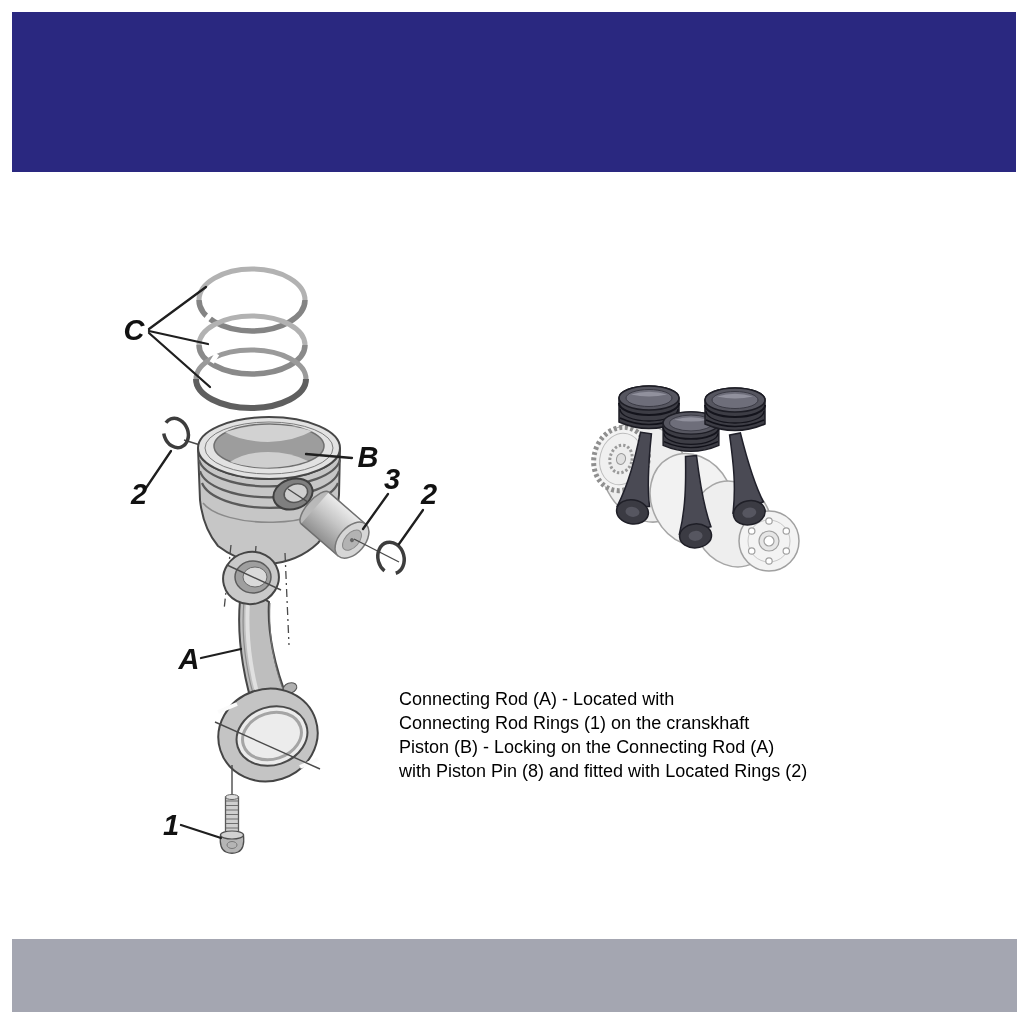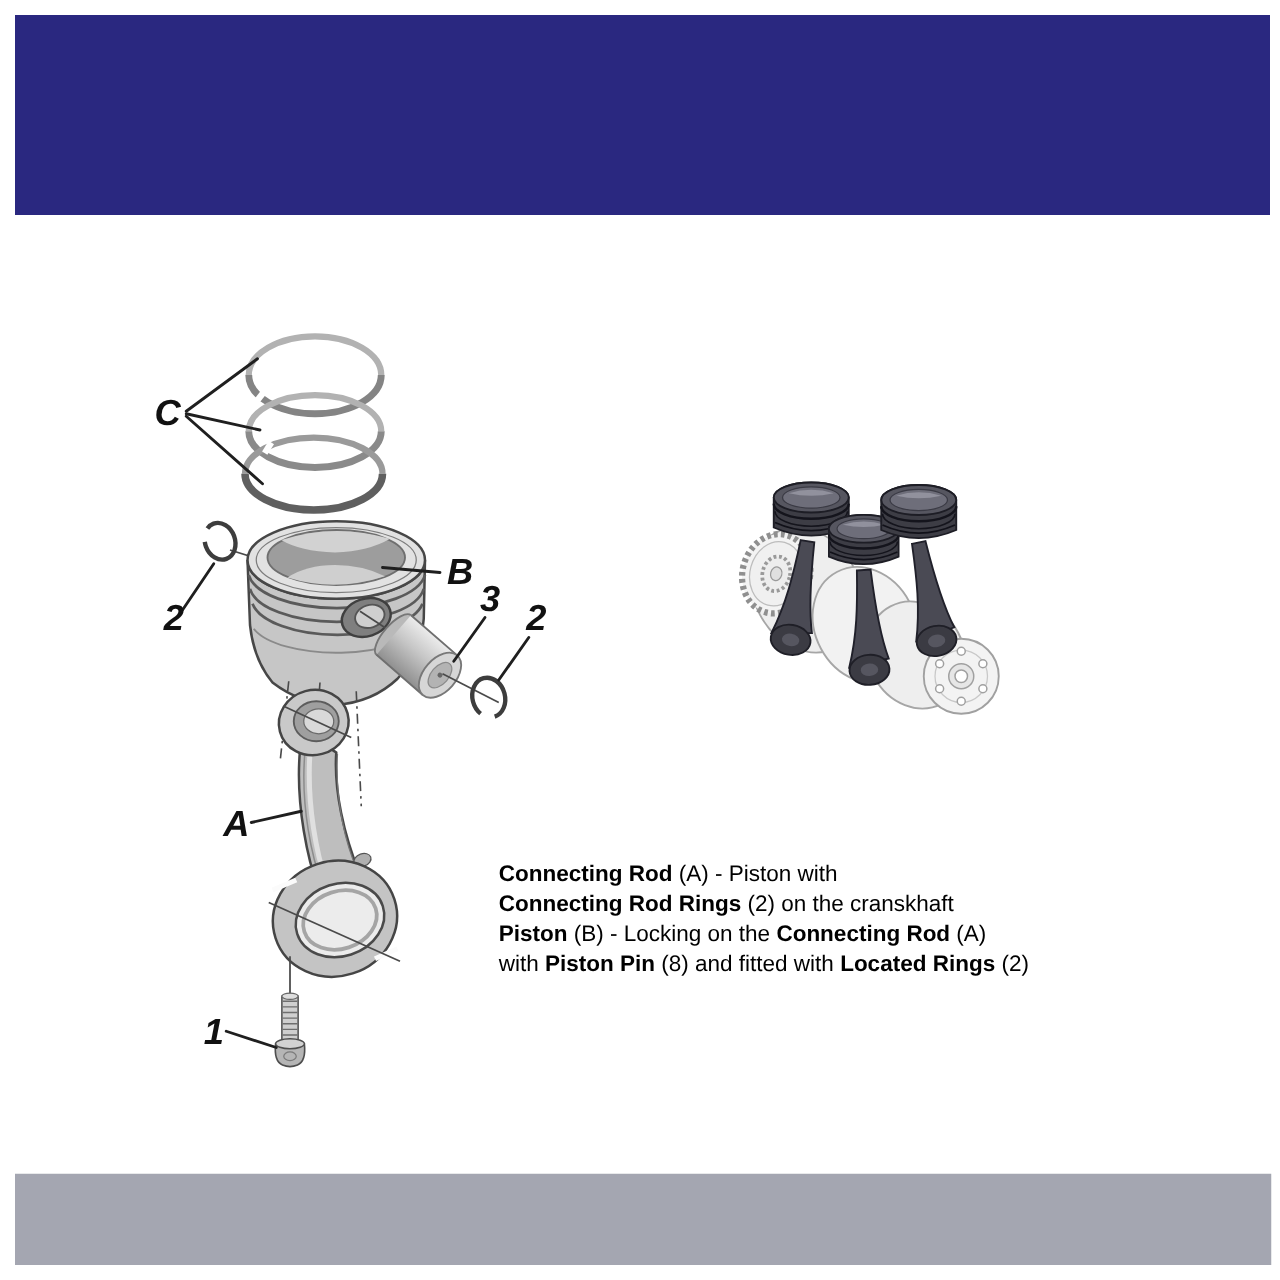--- a/index.html
+++ b/index.html
@@ -8,21 +8,21 @@
   .header-bar{position:absolute;left:12px;top:12px;width:1004px;height:160px;background:#2a2880;}
   .footer-bar{position:absolute;left:12px;top:939px;width:1005px;height:73px;background:#a4a6b1;}
   svg.diagram{position:absolute;left:0;top:0;width:1024px;height:1024px;}
   .lbl{font-family:"Liberation Sans",sans-serif;font-weight:700;font-style:italic;
        font-size:29px;fill:#111111;}
   .ldr{stroke:#1f1f1f;stroke-width:2.3;fill:none;stroke-linecap:round;}
   .axis{stroke:#4a4a4a;stroke-width:1.4;fill:none;}
   .dd{stroke:#4a4a4a;stroke-width:1.3;fill:none;stroke-dasharray:8 4 2 4;}
   .desc{position:absolute;left:399px;top:687px;width:600px;font-size:18px;
         line-height:24px;color:#000;}
-  .desc .b{font-weight:700;}
+  .desc .b{font-weight:400;}
 </style>
 </head>
 <body>
 
 <div class="header-bar"></div>
 <div class="footer-bar"></div>
 
 <svg class="diagram" viewBox="0 0 1024 1024">
   <defs>
     <linearGradient id="pg" gradientUnits="userSpaceOnUse" x1="0" y1="-21" x2="0" y2="21">
@@ -212,17 +212,17 @@
       <path d="M-29 11 A29 12 0 0 0 29 11" stroke="#14141c" stroke-width="1.3" fill="none"></path>
       <path d="M-29 20 Q0 33 29 20" stroke="#111119" stroke-width="1.5" fill="none"></path>
       <ellipse rx="30" ry="12" fill="#565660" stroke="#1d1d25" stroke-width="1.5"></ellipse>
       <ellipse rx="23" ry="8.5" fill="#6e6e7a" stroke="#3a3a44" stroke-width="1"></ellipse>
       <path d="M-18 -3.5 Q0 -9 18 -3.5 Q0 0.5 -18 -3.5 Z" fill="#91919d"></path>
     </g>
   </g>
 </svg>
 
 <div class="desc">
-  <div class="dline"><span class="b">Connecting Rod</span><span> (A) - Piston with</span></div>
-  <div class="dline"><span class="b">Connecting Rod Rings</span><span> (2) on the cranskhaft</span></div>
+  <div class="dline"><span class="b">Connecting Rod</span><span> (A) - Located with</span></div>
+  <div class="dline"><span class="b">Connecting Rod Rings</span><span> (1) on the cranskhaft</span></div>
   <div class="dline"><span class="b">Piston</span><span> (B) - Locking on the </span><span class="b">Connecting Rod</span><span> (A)</span></div>
   <div class="dline"><span>with </span><span class="b">Piston Pin</span><span> (8) and fitted with </span><span class="b">Located Rings</span><span> (2)</span></div>
 </div>
 
 </body></html>

